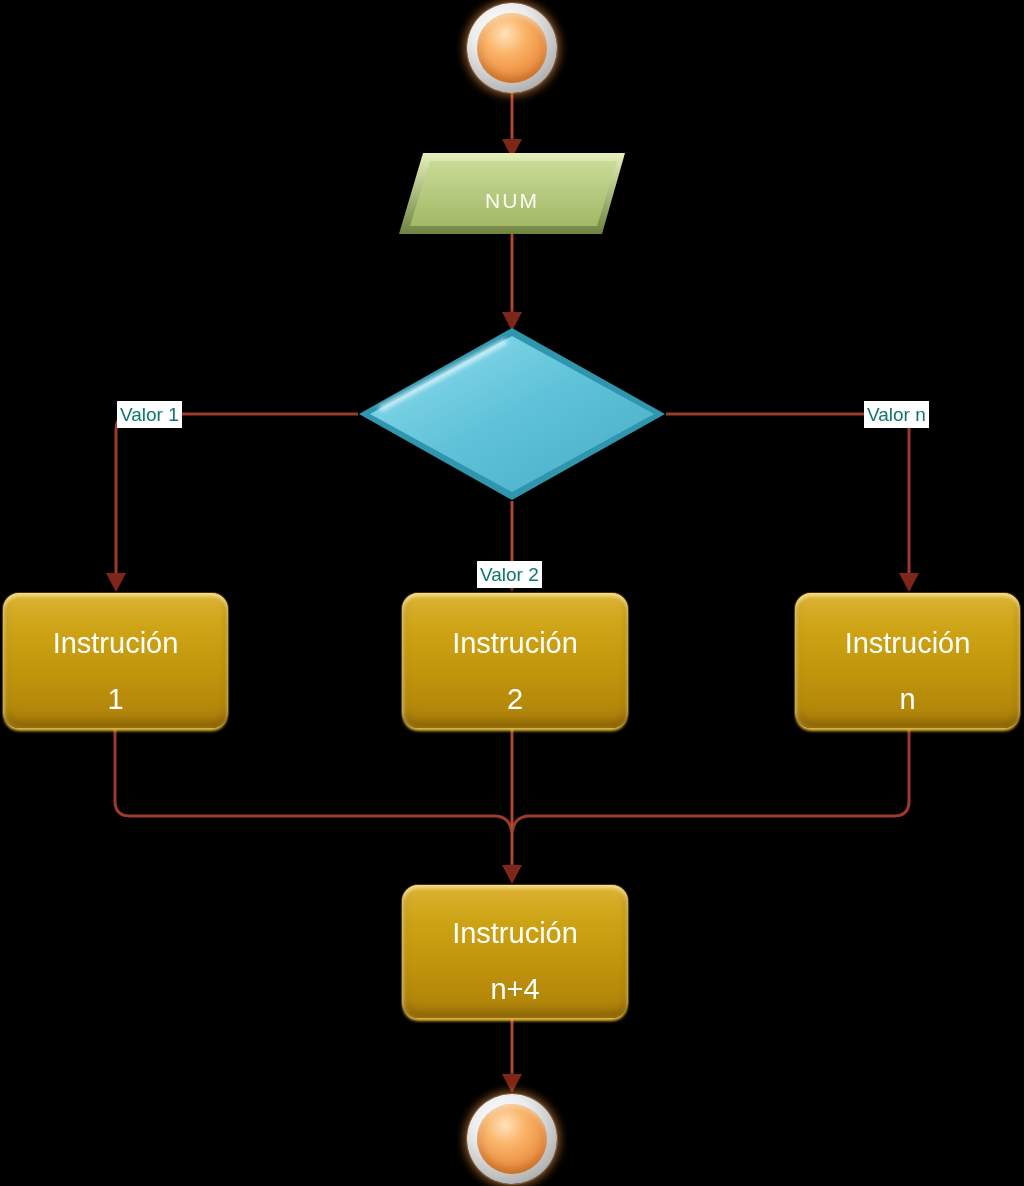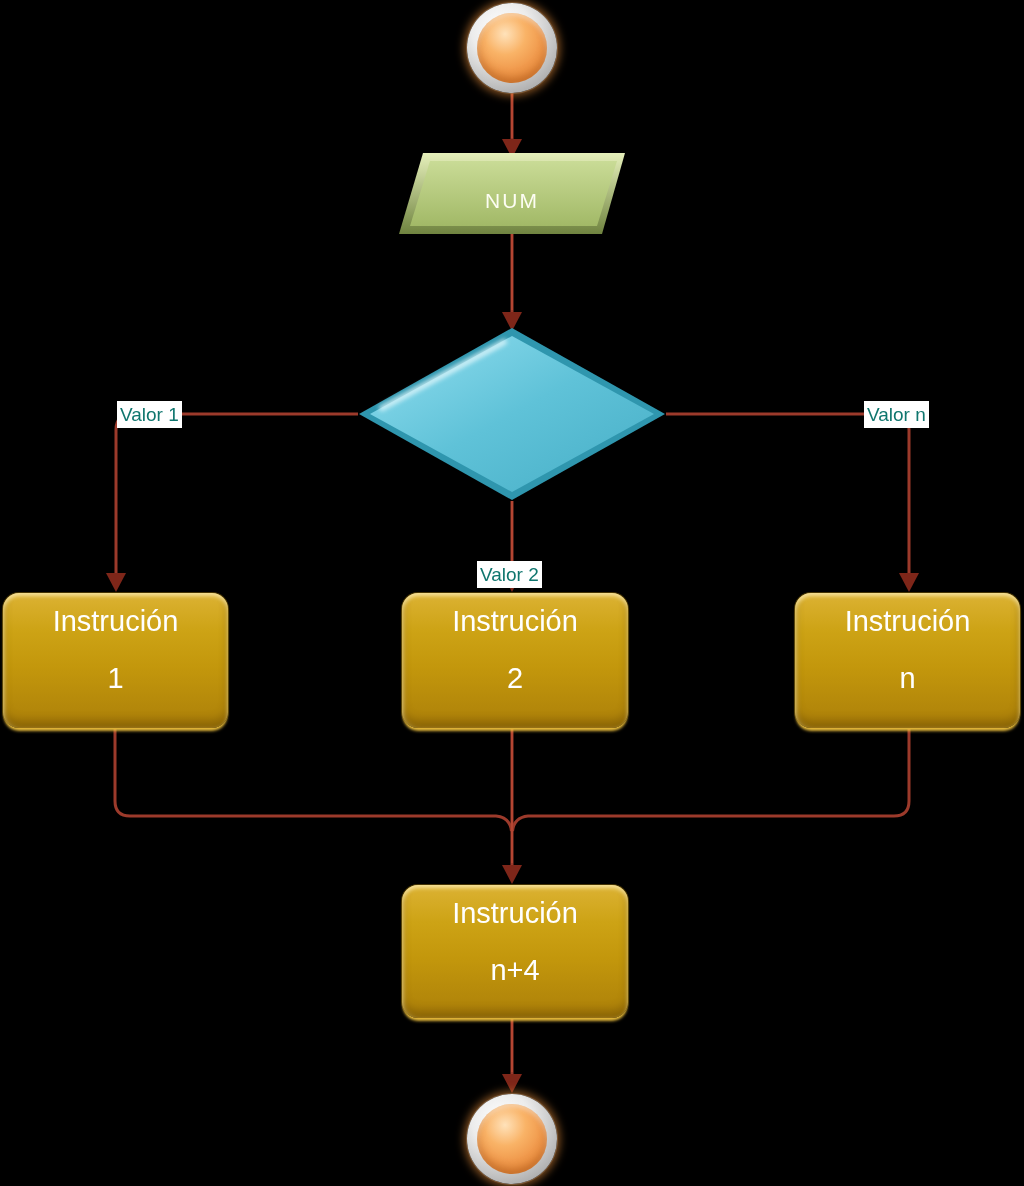--- a/index.html
+++ b/index.html
@@ -25,21 +25,21 @@
 
   
   .process{
     position:absolute;z-index:2;border-radius:16px;
     background:linear-gradient(180deg,#dcb233 0%,#cda315 28%,#c3970c 55%,#b2860a 88%,#a97e08 100%);
     box-shadow:inset 0 3px 4px rgba(255,240,185,.75),
                inset 0 -7px 10px rgba(85,55,0,.38),
                inset 3px 0 4px rgba(255,230,150,.28),
                0 4px 3px -1px rgba(235,190,60,.95),
                0 0 0 1px rgba(125,95,5,.55);
-    color:#ffffff;display:flex;flex-direction:column;align-items:center;justify-content:flex-start;
+    color:#ffffff;display:flex;flex-direction:column;align-items:center;justify-content:flex-end;
     font-size:29px;line-height:1.95;text-align:center;
   }
 
   
   .node-label{position:absolute;z-index:3;color:#fff;text-align:center;}
   .num-label{font-size:21px;letter-spacing:2px;color:#fdfdf3;}
   .selector-label{font-size:31px;}
 
   
   .branch-label{

